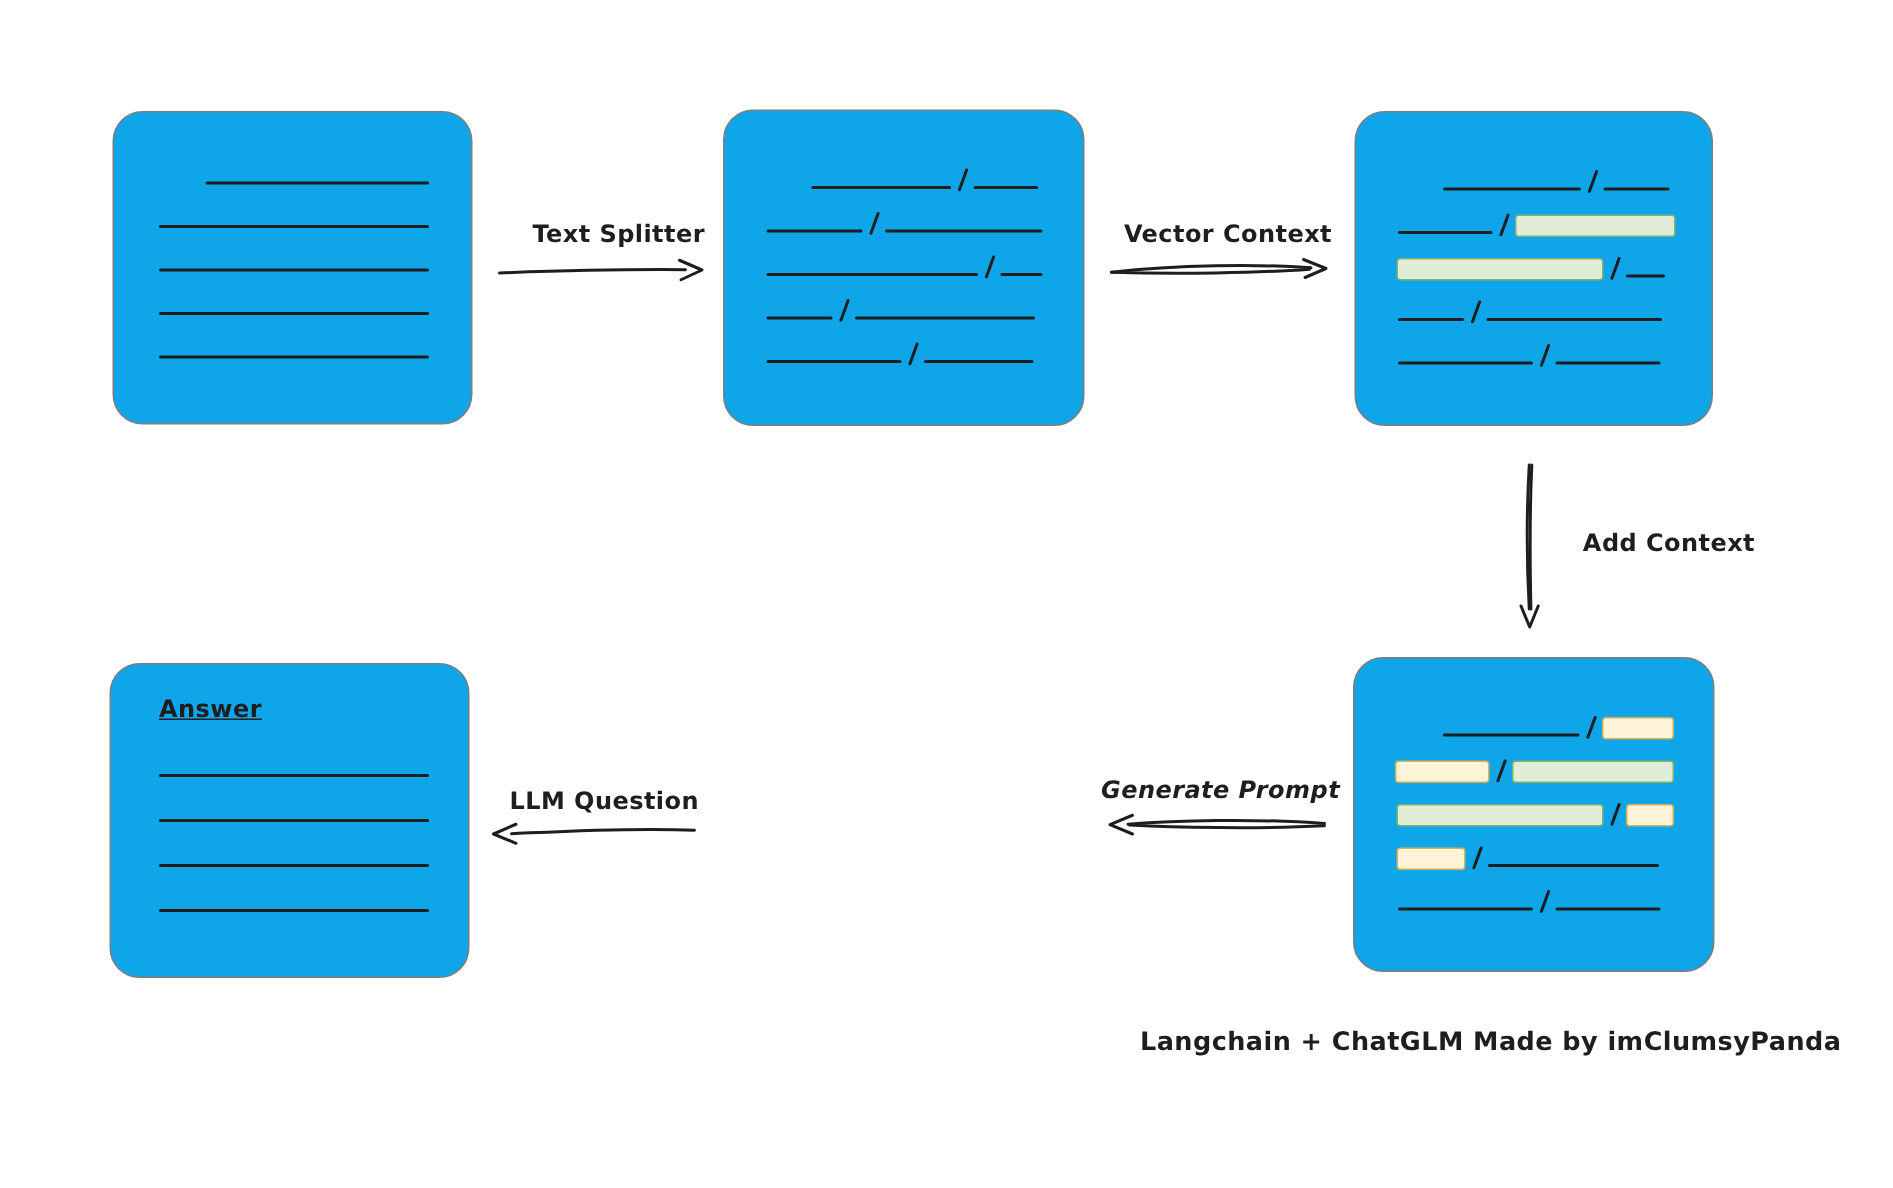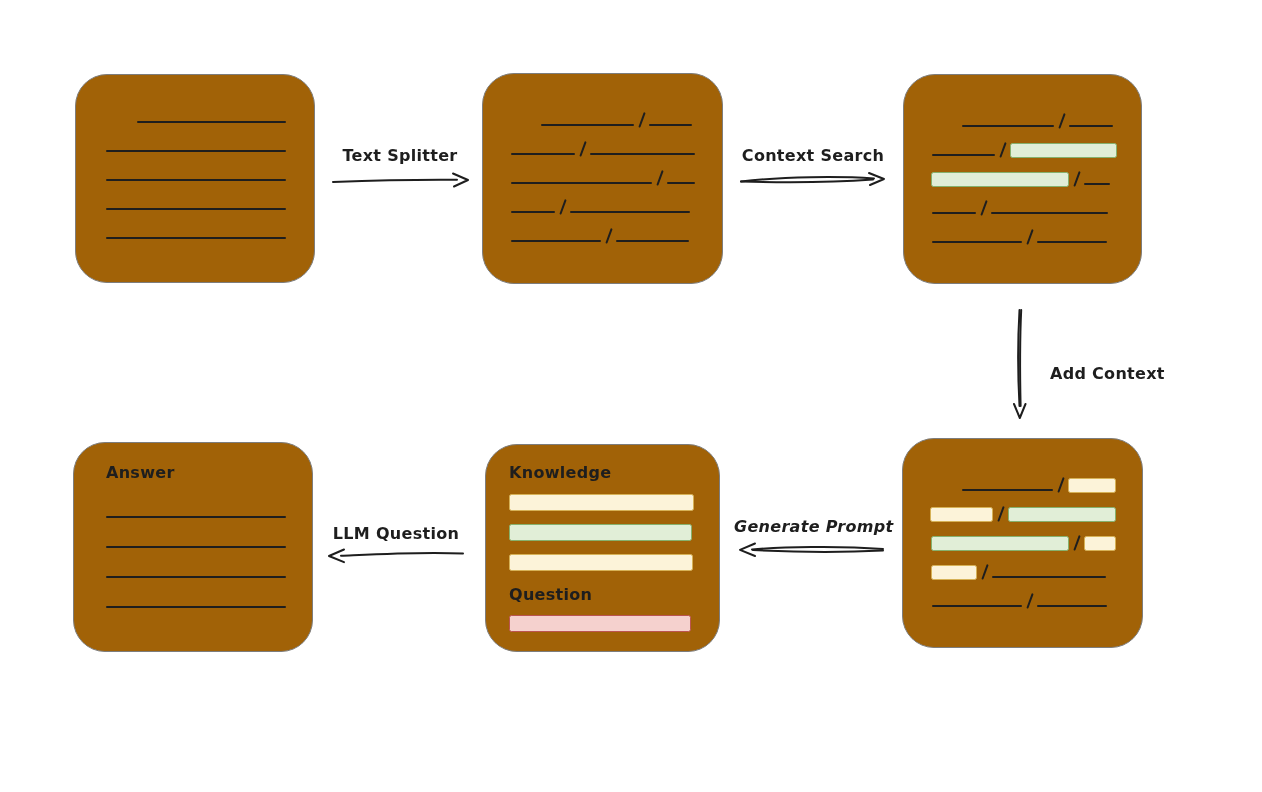--- a/index.html
+++ b/index.html
@@ -2,22 +2,22 @@
 <html><head>
 <meta charset="utf-8">
 <style>
   html,body { margin:0; padding:0; background:#ffffff; }
   .canvas {
     position:relative; width:1262px; height:792px; background:#ffffff;
     font-family:"DejaVu Sans", "Liberation Sans", sans-serif;
     color:var(--stroke,#1e1e1e); overflow:hidden;
   }
   .node {
-    position:absolute; box-sizing:border-box; background:#a16207;
-    border:1.6px solid var(--boxborder,#7d7d7d); border-radius:32px;
+    position:absolute; box-sizing:border-box; background:#0ea5e9;
+    border:1.6px solid var(--boxborder,#7d7d7d); border-radius:20px;text-decoration:underline;
   }
   .rows { display:flex; flex-direction:column; }
   
   .node-lines .rows { gap:27px; padding-top:46px; padding-left:30px; }
   .hline { height:2px; background:var(--stroke,#1e1e1e); border-radius:1px; }
   
   .node-split .rows { padding-top:38px; gap:13px; }
   .srow { display:flex; align-items:flex-end; height:16px; }
   .srow .hline { margin-bottom:2px; }
   .slash {
@@ -34,21 +34,21 @@
   .kbars { display:flex; flex-direction:column; gap:13px; margin-top:12px; }
   .bar { height:17px; box-sizing:border-box; border-radius:2.5px; }
   .q-label { margin-top:14px; }
   .qbar { margin-top:11px; }
   
   .node-answer { padding:20px 0 0 32px; }
   .node-answer .rows { gap:28px; padding:34px 0 0 0; }
   
   .arrow-label {
     position:absolute; font-size:16px; font-weight:600; letter-spacing:0.3px;
-    text-align:center; white-space:nowrap;
+    text-align:right; white-space:nowrap;
   }
   .arrow-svg { position:absolute; overflow:visible; }
   .arrow-svg path {
     stroke:var(--stroke,#1e1e1e); stroke-width:2; fill:none;
     stroke-linecap:round; stroke-linejoin:round;
   }
   .caption {
     position:absolute; left:760px; top:685px; width:440px; text-align:center;
     font-size:17px; font-weight:600; letter-spacing:0.3px; white-space:nowrap;
   }
@@ -151,68 +151,59 @@
           <div class="hline" style="width: 114px;"></div>
         </div>
         <div class="srow" style="margin-left: 29px;">
           <div class="hline" style="width: 90px;"></div>
           <div class="slash"></div>
           <div class="hline" style="width: 70px;"></div>
         </div>
       </div>
   </div>
 
-  <div class="node node-prompt" style="left:485px; top:444px; width:235px; height:208px;">
-    <div class="node-label">Knowledge</div>
-    <div class="kbars">
-        <div class="bar yellow" style="width: 185px;"></div>
-        <div class="bar green" style="width: 183px;"></div>
-        <div class="bar yellow" style="width: 184px;"></div>
-      </div>
-    <div class="node-label q-label">Question</div>
-    <div class="bar red qbar" style="width: 182px;"></div>
-  </div>
 
   <div class="node node-lines node-answer" style="left:73px; top:442px; width:240px; height:210px;">
     <div class="node-label">Answer</div>
     <div class="rows">
         <div class="hline" style="width: 180px;"></div>
         <div class="hline" style="width: 180px;"></div>
         <div class="hline" style="width: 180px;"></div>
         <div class="hline" style="width: 180px;"></div>
       </div>
   </div>
 
   <div class="arrow-label" style="left:330px; top:146px; width:140px;">Text Splitter</div>
   <svg class="arrow-svg" style="left:332px; top:170px;" width="140" height="20" viewBox="0 0 140 20">
     <path d="M1,12 C40,10.5 90,9.5 125,9.8"></path>
     <path d="M121,3.5 L136,10 L122,16.5"></path>
   </svg>
 
-  <div class="arrow-label" style="left:738px; top:146px; width:150px;">Context Search</div>
+  <div class="arrow-label" style="left:738px; top:146px; width:150px;">Vector Context</div>
   <svg class="arrow-svg" style="left:739px; top:170px;" width="148" height="20" viewBox="0 0 148 20">
     <path d="M2,11.5 C45,6.5 100,6 135,8.5"></path>
     <path d="M2,11.5 C45,12.8 100,12 134,9.5"></path>
     <path d="M130,3 L145,9 L131,15"></path>
   </svg>
 
-  <div class="arrow-label" style="left:1050px; top:352px; width:120px; text-align:left;margin-top:12px;">Add Context</div>
+  <div class="arrow-label" style="left:1050px; top:352px; width:120px; text-align:right;">Add Context</div>
   <svg class="arrow-svg" style="left:1008px; top:309px;" width="24" height="112" viewBox="0 0 24 112">
     <path d="M11.5,1 C9.5,35 10,70 11.5,97"></path>
     <path d="M13.2,1 C11.6,35 12,70 12.6,97"></path>
     <path d="M6,95 L11.8,109 L17.5,95"></path>
   </svg>
 
   <div class="arrow-label" style="left:734px; top:517px; width:155px;font-style:italic;">Generate Prompt</div>
   <svg class="arrow-svg" style="left:737px; top:540px;" width="148" height="20" viewBox="0 0 148 20">
     <path d="M146,9 C100,5.5 45,7 15,9.5"></path>
     <path d="M146,10.5 C100,12.8 45,11.5 16,10"></path>
     <path d="M18,3.5 L3,9.8 L18,16"></path>
   </svg>
 
   <div class="arrow-label" style="left:326px; top:524px; width:140px;">LLM Question</div>
   <svg class="arrow-svg" style="left:325px; top:547px;" width="140" height="18" viewBox="0 0 140 18">
     <path d="M138,6.5 C95,4.5 45,7.5 16,8.8"></path>
     <path d="M19,2.5 L4,9 L19,15.2"></path>
   </svg>
 
+  <div class="caption">Langchain + ChatGLM Made by imClumsyPanda</div>
 
 </div>
 
 </body></html>

